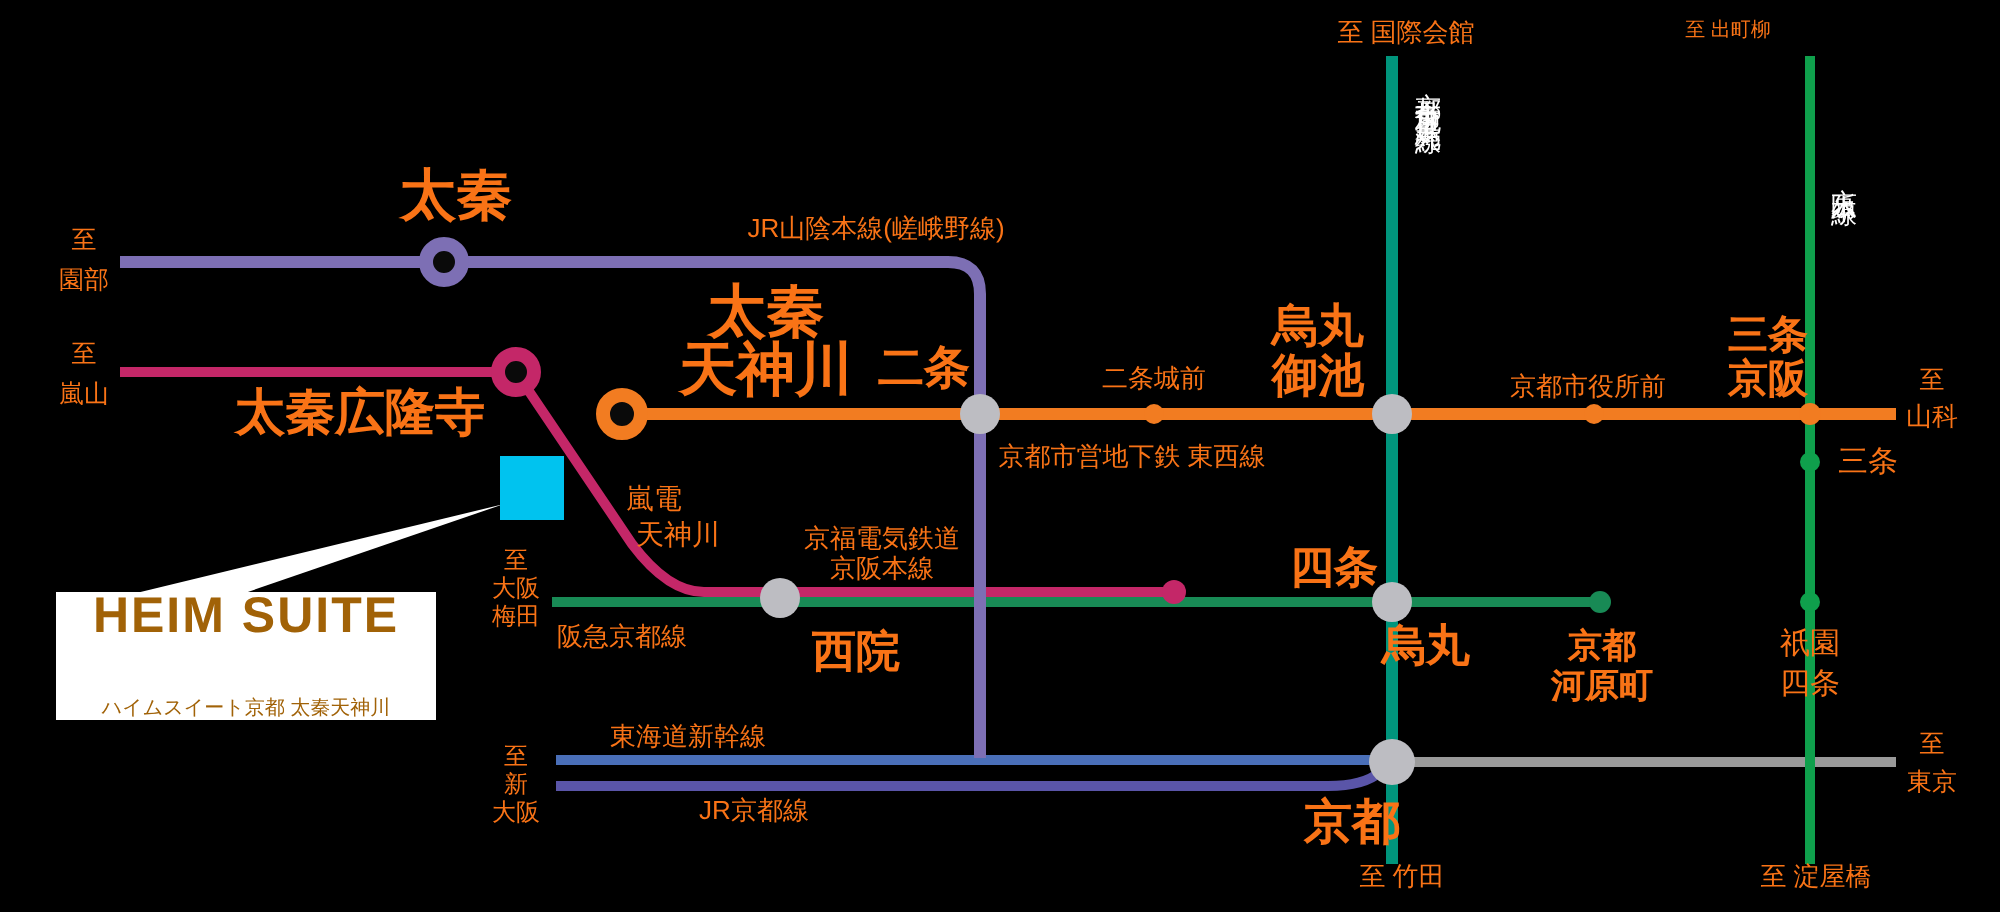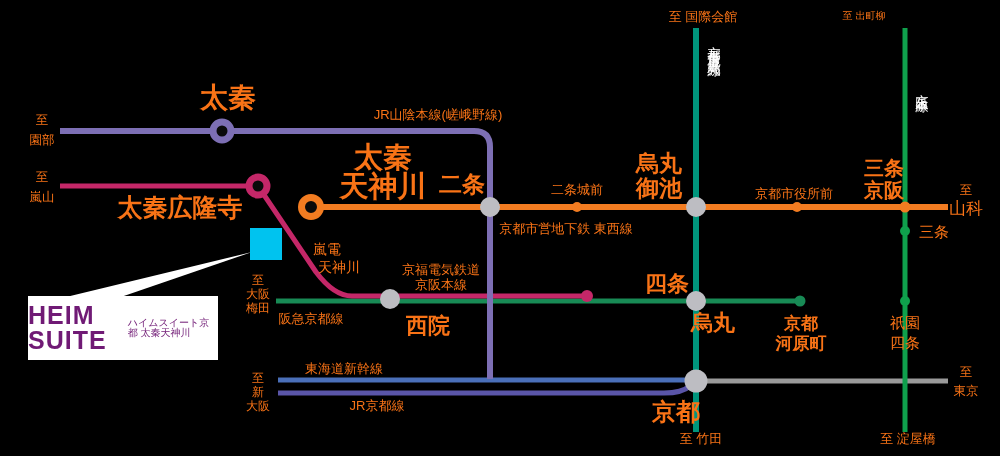--- a/index.html
+++ b/index.html
@@ -5,21 +5,21 @@
   html,body{margin:0;padding:0;background:#000;}
   #map{position:relative;width:1000px;height:456px;background:#000;overflow:hidden;
        font-family:"Liberation Sans","DejaVu Sans",sans-serif;}
   #rails{position:absolute;left:0;top:0;}
   .lbl{position:absolute;transform:translate(-50%,-50%);color:#f97316;white-space:nowrap;
        text-align:center;line-height:1;z-index:5;}
   .b{font-weight:bold;}
   .lbl-v{position:absolute;transform:translateX(-50%);writing-mode:vertical-rl;
        text-orientation:upright;color:#fff;letter-spacing:2px;line-height:1;z-index:5;}
   #heim{position:absolute;left:28px;top:296px;width:190px;height:64px;background:#fff;
-       color:#701a75;display:flex;flex-direction:row;align-items:center;justify-content:center;
+       color:#a16207;display:flex;flex-direction:column;align-items:center;justify-content:space-between;
        gap:4px;z-index:6;}
   #heim .t{font-size:25px;font-weight:bold;letter-spacing:1px;line-height:1;}
   #heim .s{font-size:10px;font-weight:normal;line-height:1;}
 </style>
 </head>
 <body>
 
 <div id="map">
 
   <svg id="rails" width="1000" height="456" viewBox="0 0 1000 456">
@@ -96,21 +96,21 @@
   <span class="lbl" style="left:42px;top:197px;font-size:12.5px">嵐山</span>
   <span class="lbl" style="left:258px;top:280px;font-size:12px">至</span>
   <span class="lbl" style="left:258px;top:294px;font-size:12px">大阪</span>
   <span class="lbl" style="left:258px;top:308px;font-size:12px">梅田</span>
   <span class="lbl" style="left:258px;top:378px;font-size:12px">至</span>
   <span class="lbl" style="left:258px;top:392px;font-size:12px">新</span>
   <span class="lbl" style="left:258px;top:406px;font-size:12px">大阪</span>
   <span class="lbl" style="left:703px;top:16px;font-size:13px">至 国際会館</span>
   <span class="lbl" style="left:864px;top:16px;font-size:10px">至 出町柳</span>
   <span class="lbl" style="left:966px;top:190px;font-size:12.5px">至</span>
-  <span class="lbl" style="left:966px;top:208px;font-size:17px">山科</span>
+  <span class="lbl" style="left:966px;top:208px;font-size:13px">山科</span>
   <span class="lbl" style="left:966px;top:372px;font-size:12.5px">至</span>
   <span class="lbl" style="left:966px;top:391px;font-size:12.5px">東京</span>
   <span class="lbl" style="left:701px;top:438px;font-size:13px">至 竹田</span>
   <span class="lbl" style="left:908px;top:438px;font-size:13px">至 淀屋橋</span>
 
   <div id="heim">
     <div class="t">HEIM SUITE</div>
     <div class="s">ハイムスイート京都 太秦天神川</div>
   </div>
 

